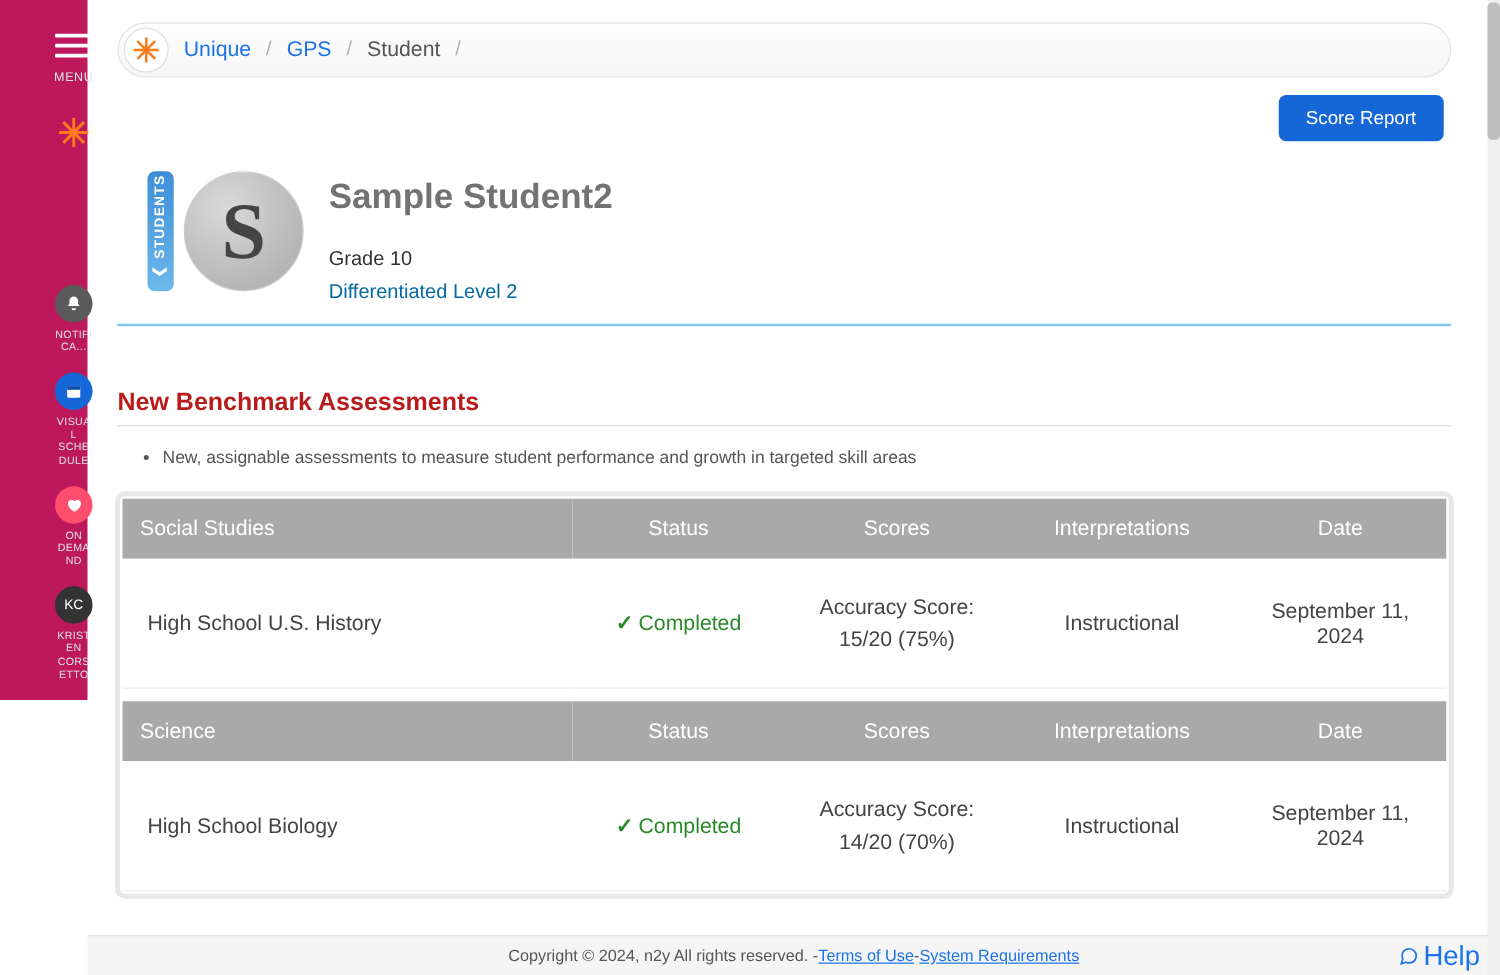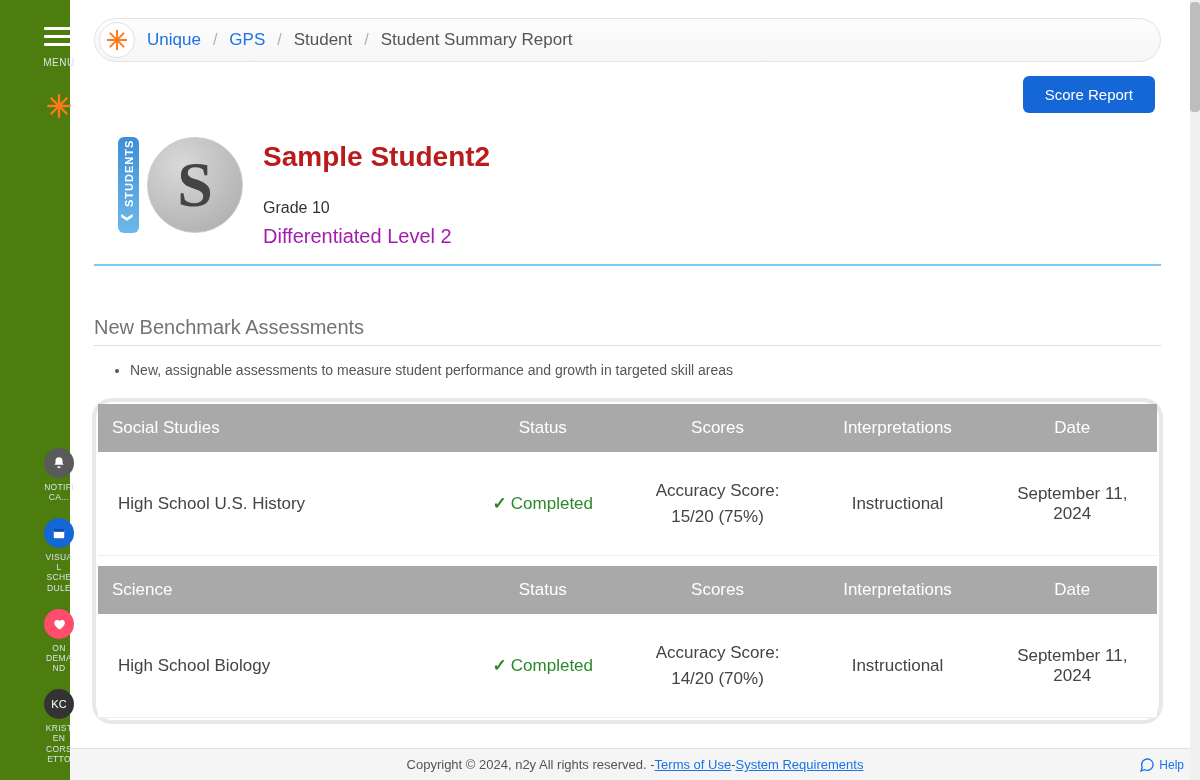--- a/index.html
+++ b/index.html
@@ -9,22 +9,22 @@
   color: #333;
   width: 1200px;
   height: 780px;
   overflow: hidden;
   position: relative;
 }
 .sidebar {
   position: absolute;
   left: 0; top: 0;
   width: 70px;
-  height: 780px;
-  background: #4d7c0f;
+  height: 560px;
+  background: #be185d;
   display: flex;
   flex-direction: column;
   align-items: center;
   color: #fff;
   padding-top: 10px;
   padding-left: 48px;
 }
 .hamburger {
   width: 30px;
   margin-top: 12px;
@@ -158,42 +158,42 @@
   font-weight: bold;
   color: #444;
   font-family: Georgia, serif;
   margin-left: 8px;
   border: 1px solid #ccc;
 }
 .student-info {
   margin-left: 20px;
   padding-top: 4px;
 }
-.student-name { font-size: 28px; font-weight: 600; color: #b91c1c; }
+.student-name { font-size: 28px; font-weight: 600; color: #737373; }
 .student-grade { font-size: 16px; color: #333; margin-top: 26px; }
-.student-level { font-size: 20px; color: #a21caf; margin-top: 8px; }
+.student-level { font-size: 16px; color: #0369a1; margin-top: 8px; }
 .section-title {
   font-size: 20px;
-  font-weight: 400;
-  color: #737373;
+  font-weight: 700;
+  color: #b91c1c;
   margin: 50px 24px 6px 24px;
   padding-bottom: 6px;
   border-bottom: 1px solid #ddd;
 }
 .section-desc {
   font-size: 14px;
   color: #555;
   margin: 10px 24px 0 60px;
   display: list-item;
   list-style: disc;
 }
 .tables-wrap {
   margin: 20px 22px 0 22px;
   border: 4px solid #e8e8e8;
-  border-radius: 20px;
+  border-radius: 8px;
   padding: 2px;
 }
 table {
   width: 100%;
   border-collapse: collapse;
 }
 thead th {
   background: #a9a9a9;
   color: #fff;
   font-weight: 400;
@@ -227,21 +227,21 @@
   padding: 8px 18px;
   display: flex;
   align-items: center;
   justify-content: center;
 }
 .footer a { color: #1a73e8; text-decoration: underline; cursor: pointer; }
 .help {
   position: absolute;
   right: 16px;
   color: #1a73e8;
-  font-size: 12px;
+  font-size: 22px;
   display: flex;
   align-items: center;
   gap: 4px;
   cursor: pointer;
 }
 .scrollbar {
   position: absolute;
   right: 0;
   top: 0;
   width: 10px;
@@ -309,21 +309,20 @@
       <svg width="24" height="24" viewBox="0 0 24 24" fill="currentColor">
           <path d="M12 2v20M2 12h20M4.9 4.9l14.2 14.2M19.1 4.9L4.9 19.1" stroke="currentColor" stroke-width="2"></path>
         </svg>
     </div>
     <span class="bc-item bc-link">Unique</span>
     <span class="bc-sep">/</span>
     <span class="bc-item bc-link">GPS</span>
     <span class="bc-sep">/</span>
     <span class="bc-item bc-current">Student</span>
     <span class="bc-sep">/</span>
-    <span class="bc-item bc-current">Student Summary Report</span>
   </div>
 
   <div class="print-row">
     <button class="print-btn">Score Report</button>
   </div>
 
   <div class="student-header">
     <div class="students-tab">
       <span style="transform:rotate(180deg)">❯</span>
       <span>STUDENTS</span>

